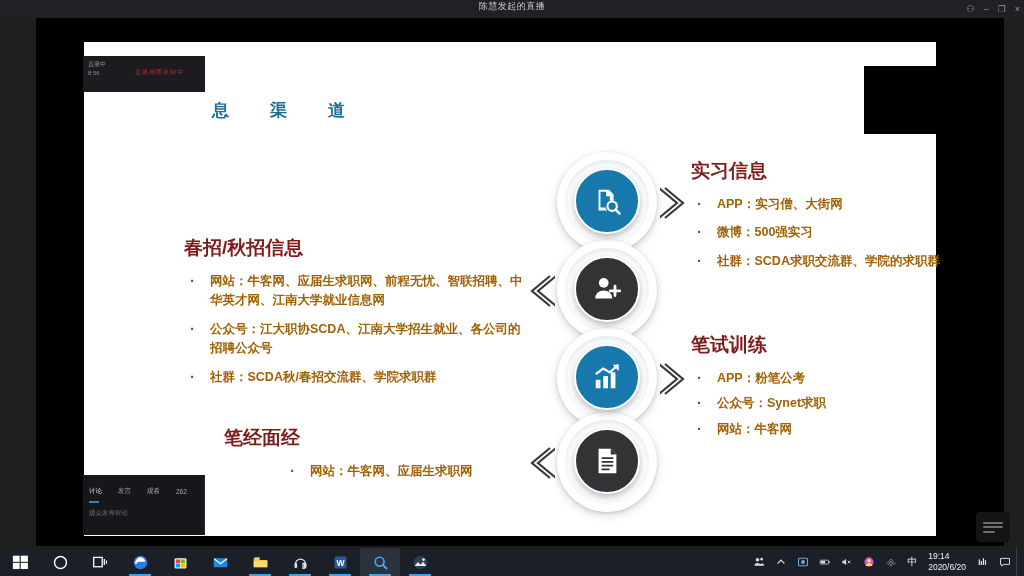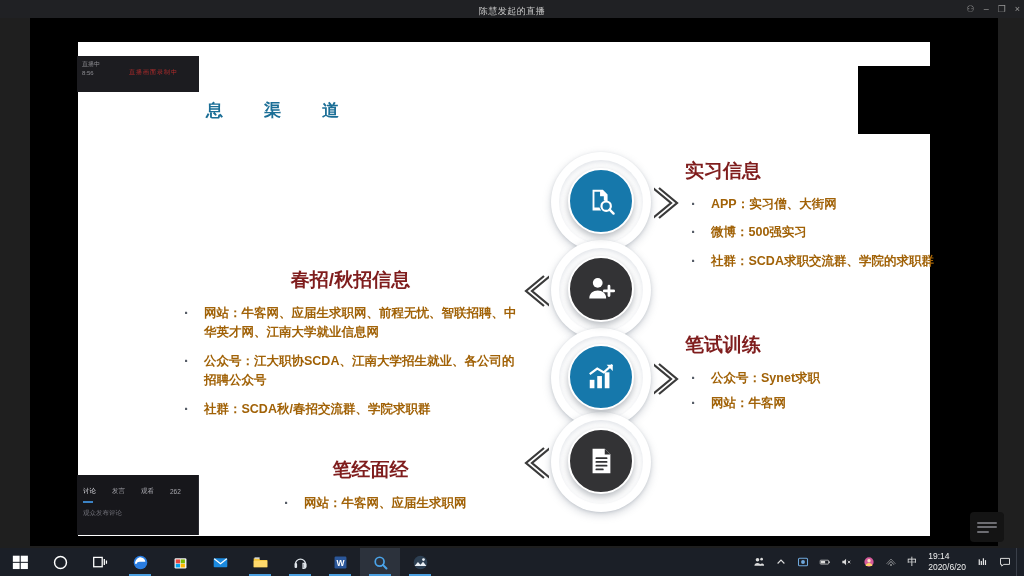--- a/index.html
+++ b/index.html
@@ -6,34 +6,34 @@
   html,body { width:1024px; height:576px; overflow:hidden; }
   body {
     font-family:"Liberation Sans","DejaVu Sans",sans-serif;
     background:#1f1f1f;
     position:relative;
   }
 
   
   .titlebar{
     position:absolute; left:0; top:0; width:1024px; height:18px;
-    background:#202124; display:flex; align-items:flex-end; justify-content:center;
+    background:#202124; display:flex; align-items:flex-start; justify-content:center;
   }
   .titlebar .title{
     color:#c8c8c8; font-size:9px; letter-spacing:.5px;
   }
   .winctl{
     position:absolute; right:4px; top:0; height:18px;
     display:flex; align-items:center; gap:9px; color:#9a9a9a; font-size:9px;
   }
   .winctl span{ line-height:1; cursor:default; }
 
   
   .stream{
-    position:absolute; left:30px; top:18px; width:968px; height:528px;
+    position:absolute; left:36px; top:18px; width:968px; height:528px;
     background:#000;
     padding-left:12px;
   }
 
   
   .slide{
     position:absolute; left:48px; top:24px; width:852px; height:494px;
     background:#ffffff;
   }
 
@@ -93,21 +93,21 @@
   
   .col-right{ position:absolute; left:607px; top:116px; width:300px; }
   .col-right2{ position:absolute; left:607px; top:290px; width:300px; }
   .col-left{ position:absolute; left:100px; top:193px; width:345px; text-align:left; }
   .col-left2{ position:absolute; left:140px; top:383px; width:305px; text-align:left; }
 
   .hdr{
     font-size:19px; font-weight:bold; color:#7f1d1d; margin-bottom:11px;
     white-space:nowrap;
   }
-  .hdr.r{ text-align:center;margin-top:32px; }
+  .hdr.r{ text-align:left; }
 
   ul.pts{ list-style:none; }
   ul.pts li{
     position:relative; padding-left:26px; margin-bottom:9px;
     font-size:12.5px; font-weight:bold; color:#a16207; line-height:1.55;
   }
   ul.pts li::before{
     content:"·"; position:absolute; left:6px; top:-3px;
     font-size:15px; color:#555b66;
   }
@@ -272,20 +272,21 @@
       <ul class="pts">
         <li>APP：实习僧、大街网</li>
         <li>微博：500强实习</li>
         <li>社群：SCDA求职交流群、学院的求职群</li>
       </ul>
     </div>
 
     <div class="col-right2">
       <div class="hdr">笔试训练</div>
       <ul class="pts narrow">
+        <li>APP：粉笔公考</li>
         <li>公众号：Synet求职</li>
         <li>网站：牛客网</li>
       </ul>
     </div>
 
     <div class="col-left">
       <div class="hdr r">春招/秋招信息</div>
       <ul class="pts">
         <li>网站：牛客网、应届生求职网、前程无忧、智联招聘、中华英才网、江南大学就业信息网</li>
         <li>公众号：江大职协SCDA、江南大学招生就业、各公司的招聘公众号</li>

